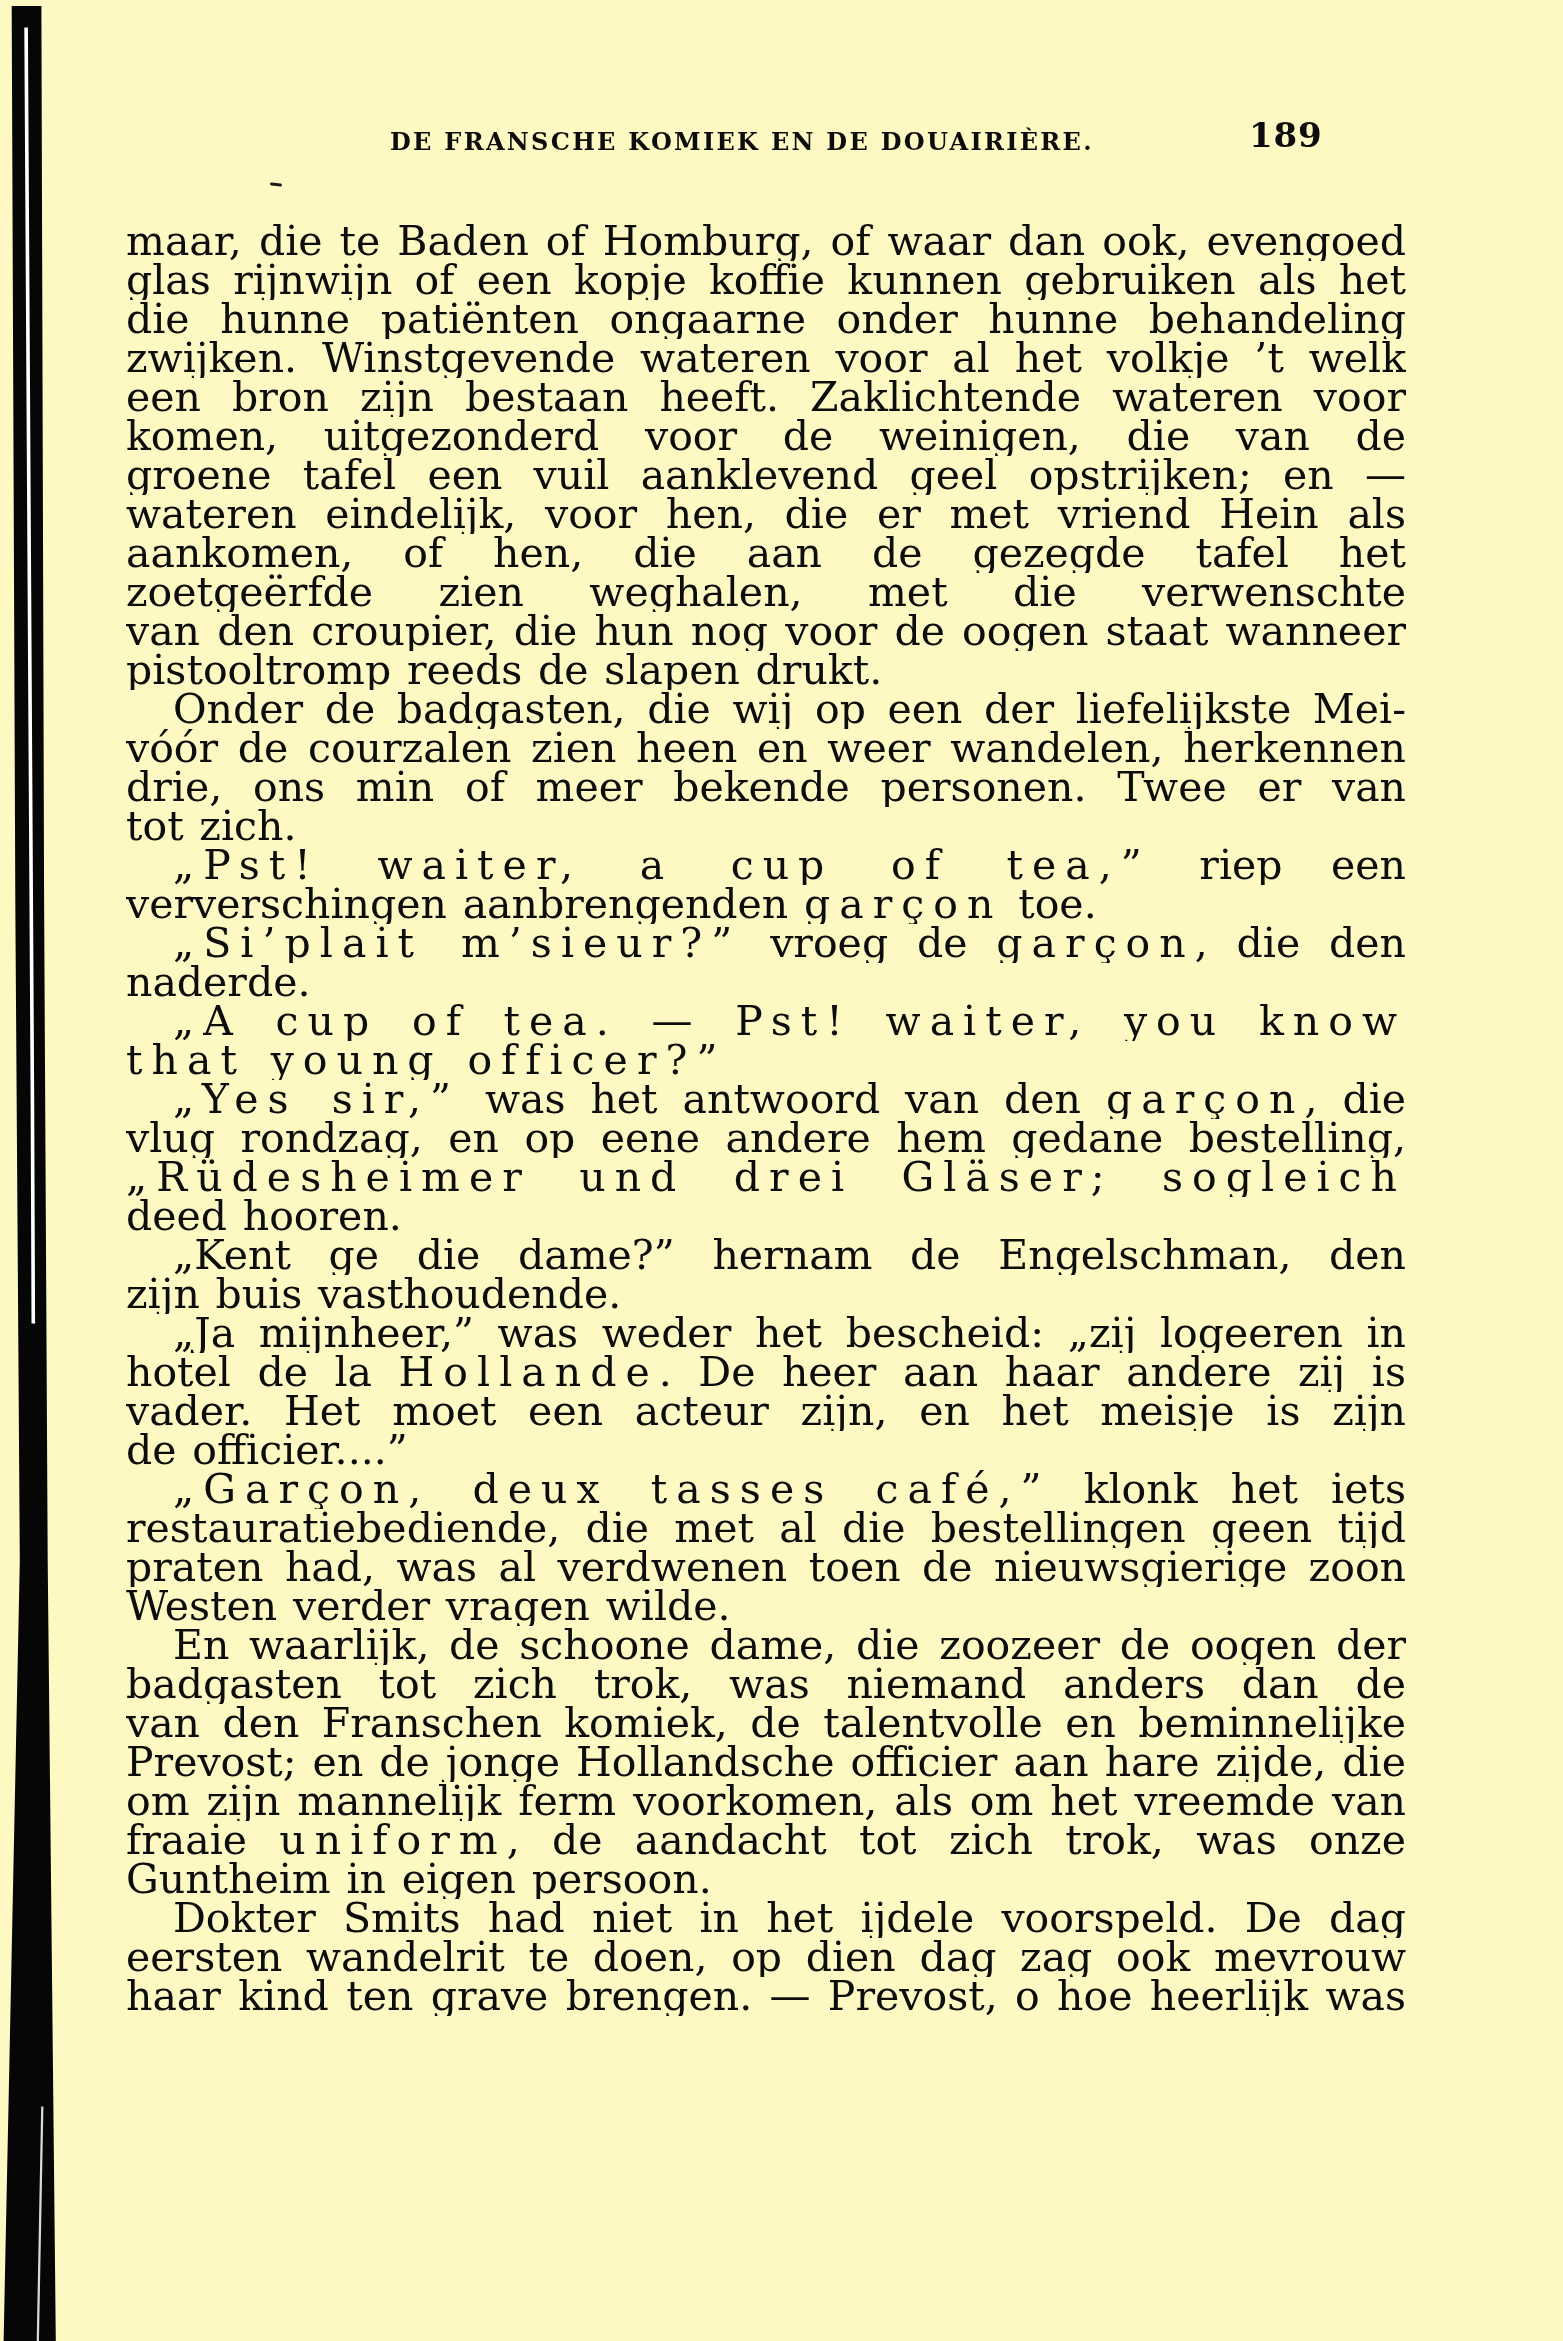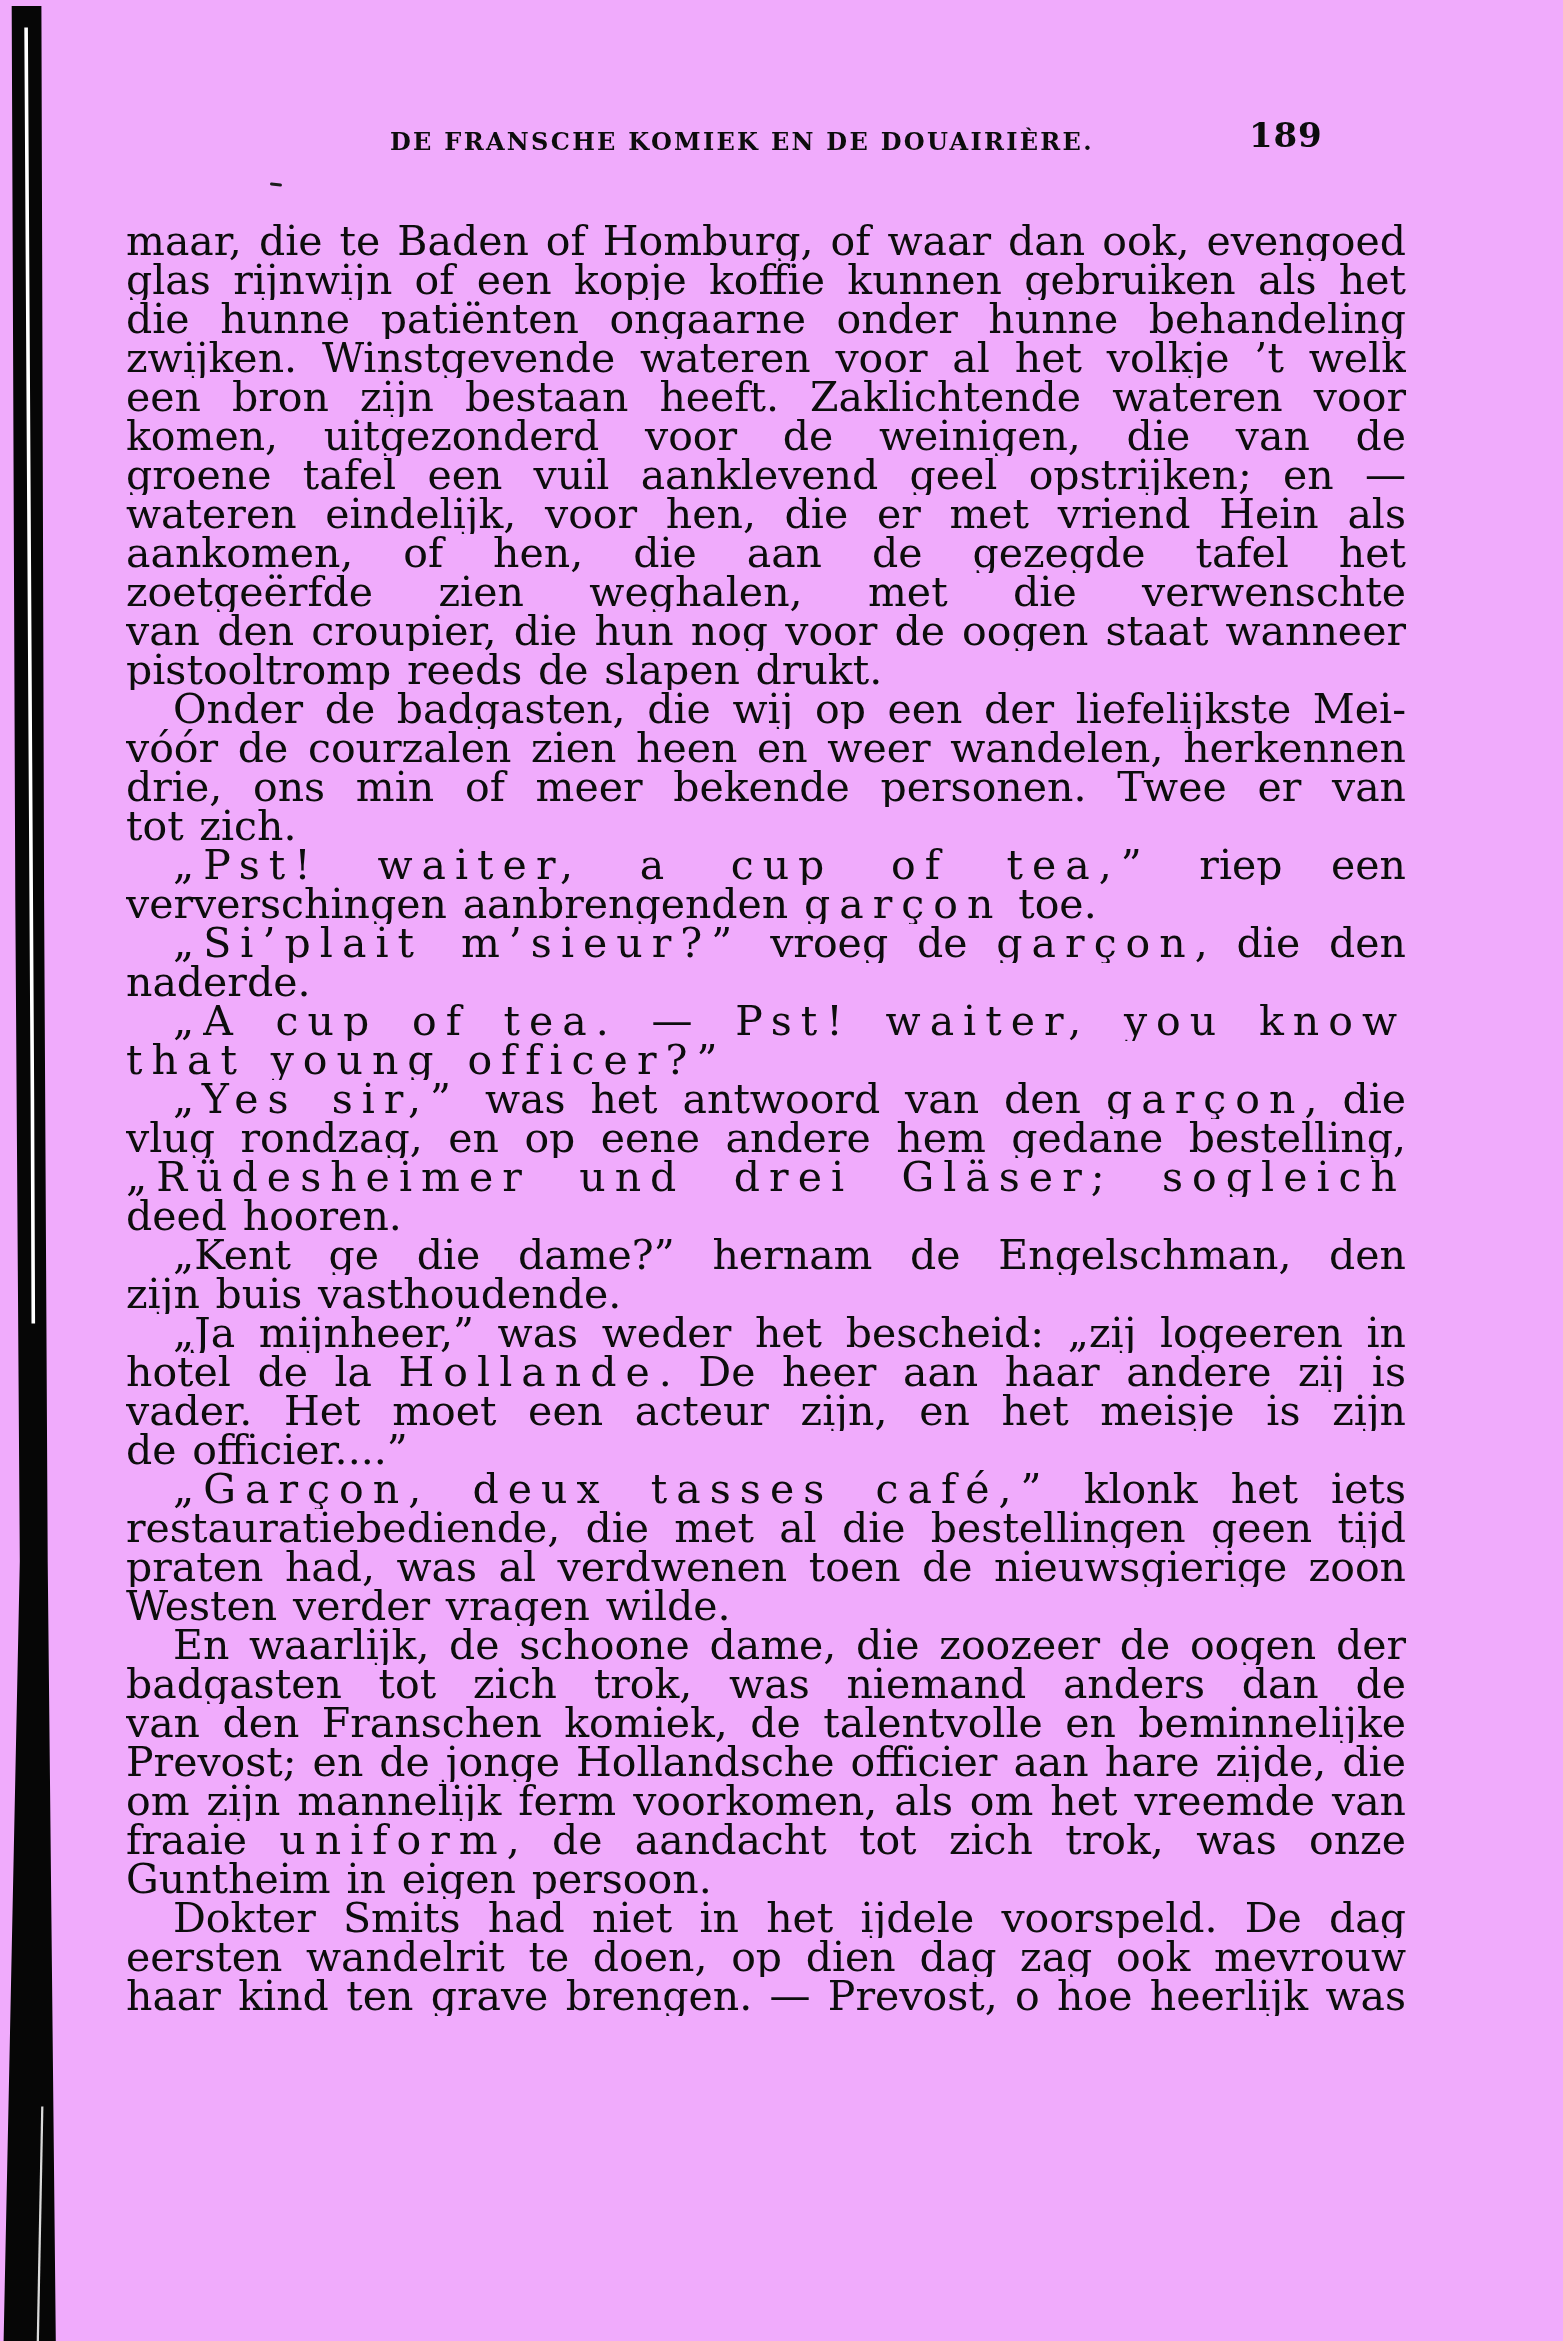--- a/index.html
+++ b/index.html
@@ -1,19 +1,19 @@
 <!DOCTYPE html>
 <html style="font-size:14.4px"><head>
 <meta charset="utf-8">
 <style>
   html,body{margin:0;padding:0;background:#e8e8e8;}
   .page{
     position:relative;
     width:1563px;height:2342px;
-    background:#f0abfc;
+    background:#fef9c3;
     font-family:"DejaVu Serif", serif;
     color:#0d0d0d;
     overflow:hidden;
   }
   .binding{position:absolute;left:0;top:0;}
   .running-title{
     position:absolute;left:390px;top:127px;
     font-size:24px;font-weight:bold;letter-spacing:2.3px;
     white-space:nowrap;
   }

